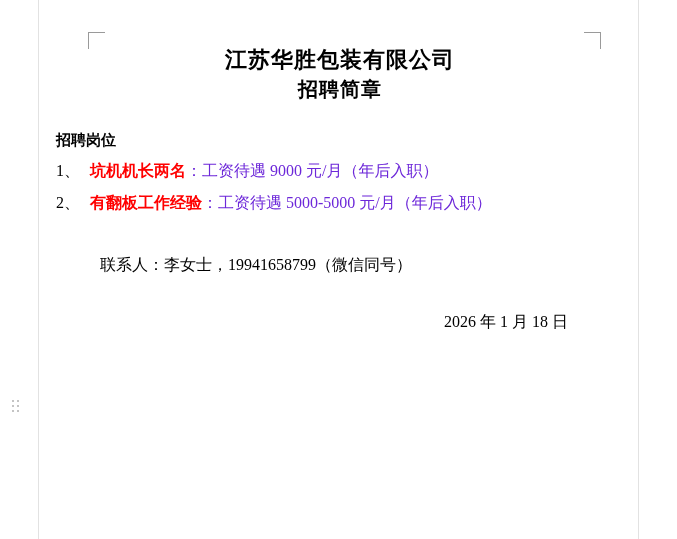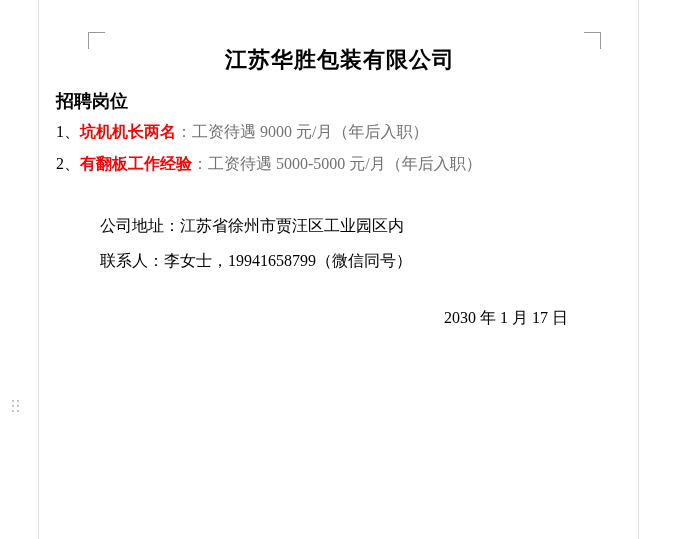--- a/index.html
+++ b/index.html
@@ -85,42 +85,43 @@
   .title-line2 {
     text-align: center;
     font-family: "Liberation Sans", "DejaVu Sans", sans-serif;
     font-weight: bold;
     font-size: 20px;
     line-height: 28px;
     letter-spacing: 1px;
   }
 
   .section-head {
-    margin-top: 14px;
+    margin-top: 25px;
     margin-left: 6px;
     font-family: "Liberation Sans", "DejaVu Sans", sans-serif;
     font-weight: bold;
-    font-size: 18px;
+    font-size: 15px;
     line-height: 24px;
   }
 
   .item {
     margin-top: 6px;
     margin-left: 6px;
     font-size: 16px;
     line-height: 26px;
     white-space: nowrap;
   }
   .item .num { color: #000; }
   .item .job {
     color: #ff0000;
     font-family: "Liberation Sans", "DejaVu Sans", sans-serif;
     font-weight: bold;
+    margin-left: 10px;
   }
-  .item .rest { color: #737373; }
+  .item .rest { color: #6d28d9; }
 
   .para {
     margin-top: 8px;
     font-size: 16px;
     line-height: 29px;
     text-indent: 32px;
     padding-left: 18px;
     padding-right: 8px;
     text-align: justify;
   }
@@ -158,36 +159,36 @@
       <i></i>
       <i></i>
       <i></i>
       <i></i>
       <i></i>
   </div>
 
   <div class="doc">
 
     <div class="title">江苏华胜包装有限公司</div>
+    <div class="title-line2">招聘简章</div>
 
     <div class="section-head">招聘岗位</div>
 
     <div class="item">
       <span class="num">1、</span><span class="job">坑机机长两名</span><span class="rest">：工资待遇 9000 元/月（年后入职）</span>
     </div>
 
     <div class="item">
       <span class="num">2、</span><span class="job">有翻板工作经验</span><span class="rest">：工资待遇 5000-5000 元/月（年后入职）</span>
     </div>
 
 
     <div class="gap"></div>
 
 
     <div class="gap"></div>
 
-    <div class="contact">公司地址：江苏省徐州市贾汪区工业园区内</div>
     <div class="contact">联系人：李女士，19941658799（微信同号）</div>
 
-    <div class="date-line">2030 年 1 月 17 日</div>
+    <div class="date-line">2026 年 1 月 18 日</div>
 
   </div>
 </div>
 
 </body></html>

